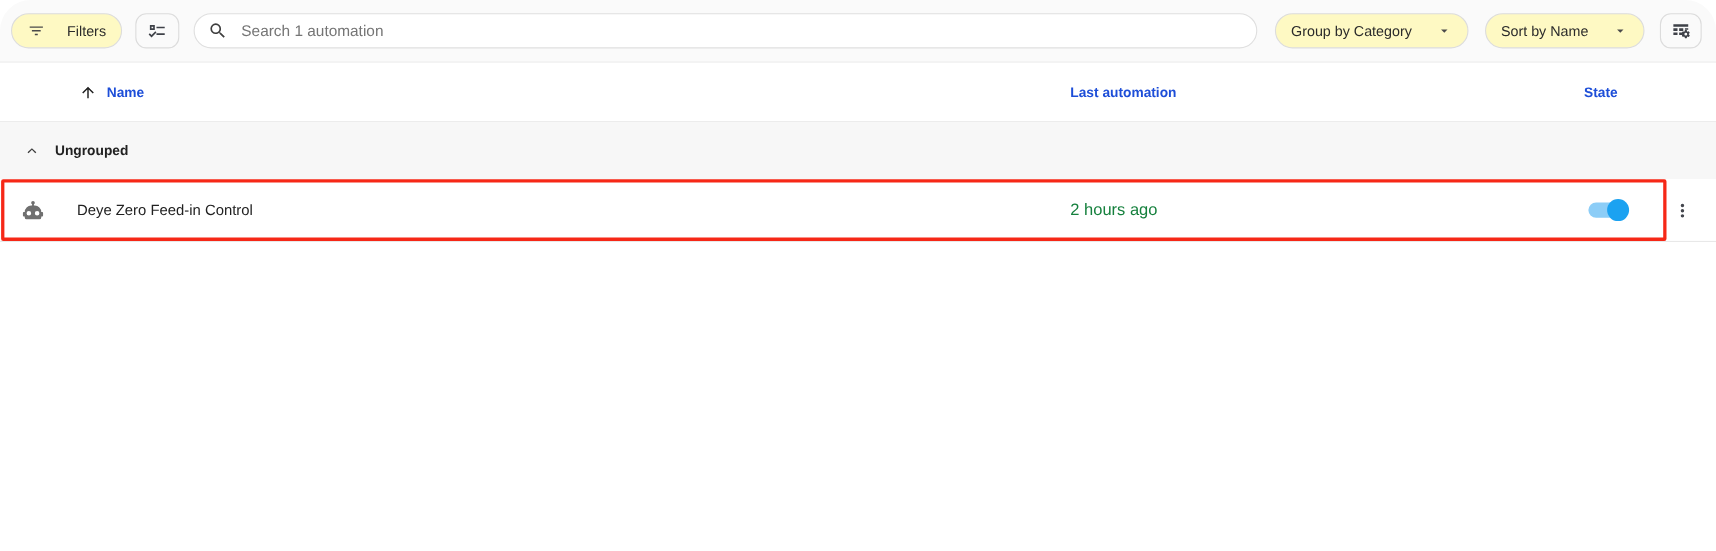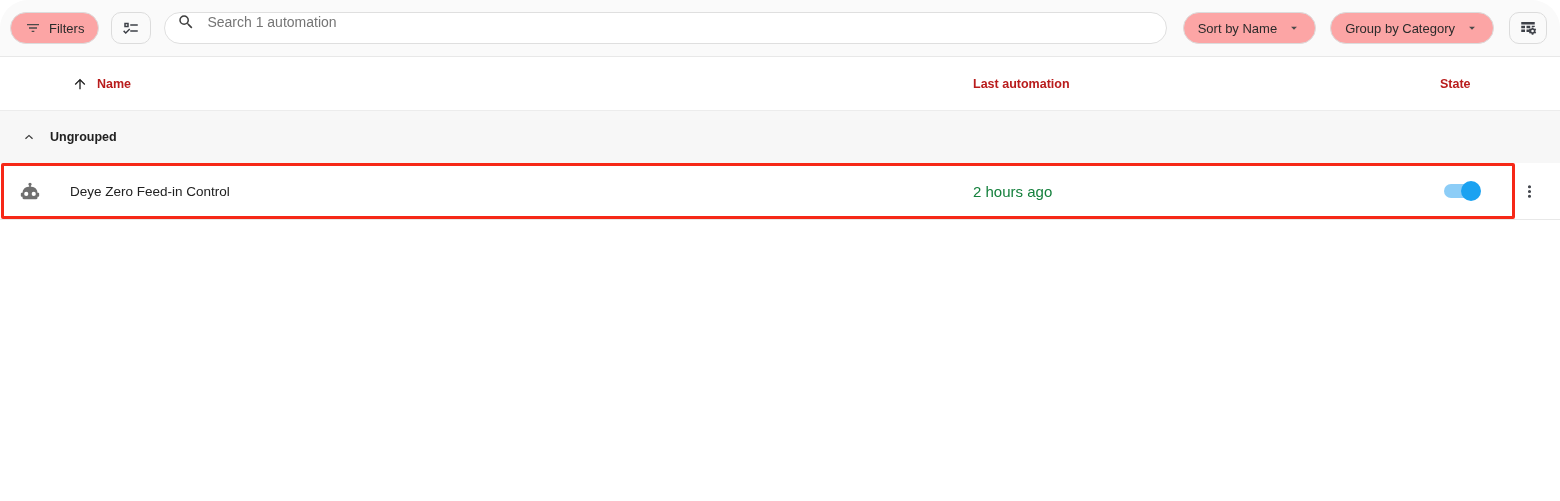--- a/index.html
+++ b/index.html
@@ -44,47 +44,47 @@
     display:flex;align-items:center;justify-content:center;
     font-size:14px;font-weight:bold;cursor:pointer;
   }
 
   
   .toolbar{
     height:57px;background:#fafafa;border-bottom:1px solid #e8e8e8;
     display:flex;align-items:center;padding:0 13px 0 10px;box-sizing:border-box;
   }
   .chip{
-    height:32px;border:1px solid #dcdcdc;border-radius:16px;background:#fca5a5;
-    display:flex;align-items:center;gap:8px;padding:0 14px;
+    height:32px;border:1px solid #dcdcdc;border-radius:16px;background:#fef9c3;
+    display:flex;align-items:center;gap:20px;padding:0 14px;
     font-size:13px;color:#2b2b2b;cursor:pointer;white-space:nowrap;box-sizing:border-box;
   }
   .chip .icon{color:#4a4a4a;}
   .iconchip{
     height:32px;width:40px;border:1px solid #dcdcdc;border-radius:10px;background:#fafafa;
     display:flex;align-items:center;justify-content:center;cursor:pointer;color:#3e4148;box-sizing:border-box;
   }
   .searchbox{
     flex:1;height:32px;margin:0 16px 0 13px;
     background:#fff;border:1px solid #dfdfdf;border-radius:16px;
-    display:flex;align-items:flex-start;padding:0 12px;gap:10px;box-sizing:border-box;
+    display:flex;align-items:center;padding:0 12px;gap:10px;box-sizing:border-box;
   }
   .searchbox .icon{color:#3f3f3f;}
   .searchbox input{
     flex:1;border:none;outline:none;background:transparent;
     font-family:"Liberation Sans", sans-serif;font-size:14px;color:#212121;
   }
   .searchbox input::placeholder{color:#757575;opacity:1;}
   .caret{color:#4a4a4a;margin-left:2px;}
   .mr12{margin-right:12px;} .mr15{margin-right:15px;} .mr14{margin-right:14px;}
 
   
   .thead{
     position:relative;height:53px;background:#fff;border-bottom:1px solid #ececec;
-    font-size:12.5px;font-weight:bold;color:#b91c1c;
+    font-size:12.5px;font-weight:bold;color:#1d4ed8;
   }
   .th-name{position:absolute;left:72px;top:0;height:100%;display:flex;align-items:center;gap:9px;cursor:pointer;}
   .th-name .icon{color:#212121;}
   .th-last{position:absolute;left:973px;top:0;height:100%;display:flex;align-items:center;cursor:pointer;}
   .th-state{position:absolute;left:1440px;top:0;height:100%;display:flex;align-items:center;cursor:pointer;}
 
   
   .group-row{
     position:relative;height:52px;background:#f7f7f7;
     display:flex;align-items:center;cursor:pointer;padding-left:11px;
@@ -142,36 +142,36 @@
       </span>
     </button>
     <div class="searchbox">
       <span class="icon">
         <svg width="18" height="18" viewBox="0 0 24 24" fill="currentColor">
             <path d="M9.5,3A6.5,6.5 0 0,1 16,9.5C16,11.11 15.41,12.59 14.44,13.73L14.71,14H15.5L20.5,19L19,20.5L14,15.5V14.71L13.73,14.44C12.59,15.41 11.11,16 9.5,16A6.5,6.5 0 0,1 3,9.5A6.5,6.5 0 0,1 9.5,3M9.5,5C7,5 5,7 5,9.5C5,12 7,14 9.5,14C12,14 14,12 14,9.5C14,7 12,5 9.5,5Z"></path>
           </svg>
       </span>
       <input type="text" placeholder="Search 1 automation" style="">
     </div>
+    <button class="chip mr15">
+      <span>Group by Category</span>
+      <span class="icon caret">
+        <svg width="14" height="14" viewBox="0 0 24 24" fill="currentColor">
+            <path d="M7,10L12,15L17,10H7Z"></path>
+          </svg>
+      </span>
+    </button>
     <button class="chip mr14">
       <span>Sort by Name</span>
       <span class="icon caret">
         <svg width="14" height="14" viewBox="0 0 24 24" fill="currentColor">
             <path d="M7,10L12,15L17,10H7Z"></path>
           </svg>
       </span>
     </button>
-    <button class="chip mr15">
-      <span>Group by Category</span>
-      <span class="icon caret">
-        <svg width="14" height="14" viewBox="0 0 24 24" fill="currentColor">
-            <path d="M7,10L12,15L17,10H7Z"></path>
-          </svg>
-      </span>
-    </button>
     <button class="iconchip" style="width:38px;">
       <span class="icon">
         <svg width="18" height="18" viewBox="0 0 24 24" fill="currentColor">
           <path d="M3 4h18v3.2H3zM3 9h5v3.2H3zM10 9h5v3.2h-5zM17 9h4v1.6h-4zM3 14h5v3.2H3zM10 14h4.6v3.2H10z"></path>
           <path fill-rule="evenodd" transform="translate(12.2,10.2) scale(0.49)" d="M12,15.5A3.5,3.5 0 0,1 8.5,12A3.5,3.5 0 0,1 12,8.5A3.5,3.5 0 0,1 15.5,12A3.5,3.5 0 0,1 12,15.5M19.43,12.97C19.47,12.65 19.5,12.33 19.5,12C19.5,11.67 19.47,11.34 19.43,11L21.54,9.37C21.73,9.22 21.78,8.95 21.66,8.73L19.66,5.27C19.54,5.05 19.27,4.96 19.05,5.05L16.56,6.05C16.04,5.66 15.5,5.32 14.87,5.07L14.5,2.42C14.46,2.18 14.25,2 14,2H10C9.75,2 9.54,2.18 9.5,2.42L9.13,5.07C8.5,5.32 7.96,5.66 7.44,6.05L4.95,5.05C4.73,4.96 4.46,5.05 4.34,5.27L2.34,8.73C2.21,8.95 2.27,9.22 2.46,9.37L4.57,11C4.53,11.34 4.5,11.67 4.5,12C4.5,12.33 4.53,12.65 4.57,12.97L2.46,14.63C2.27,14.78 2.21,15.05 2.34,15.27L4.34,18.73C4.46,18.95 4.73,19.03 4.95,18.95L7.44,17.94C7.96,18.34 8.5,18.68 9.13,18.93L9.5,21.58C9.54,21.82 9.75,22 10,22H14C14.25,22 14.46,21.82 14.5,21.58L14.87,18.93C15.5,18.67 16.04,18.34 16.56,17.94L19.05,18.95C19.27,19.03 19.54,18.95 19.66,18.73L21.66,15.27C21.78,15.05 21.73,14.78 21.54,14.63L19.43,12.97Z"></path>
         </svg>
       </span>
     </button>
   </div>
 

